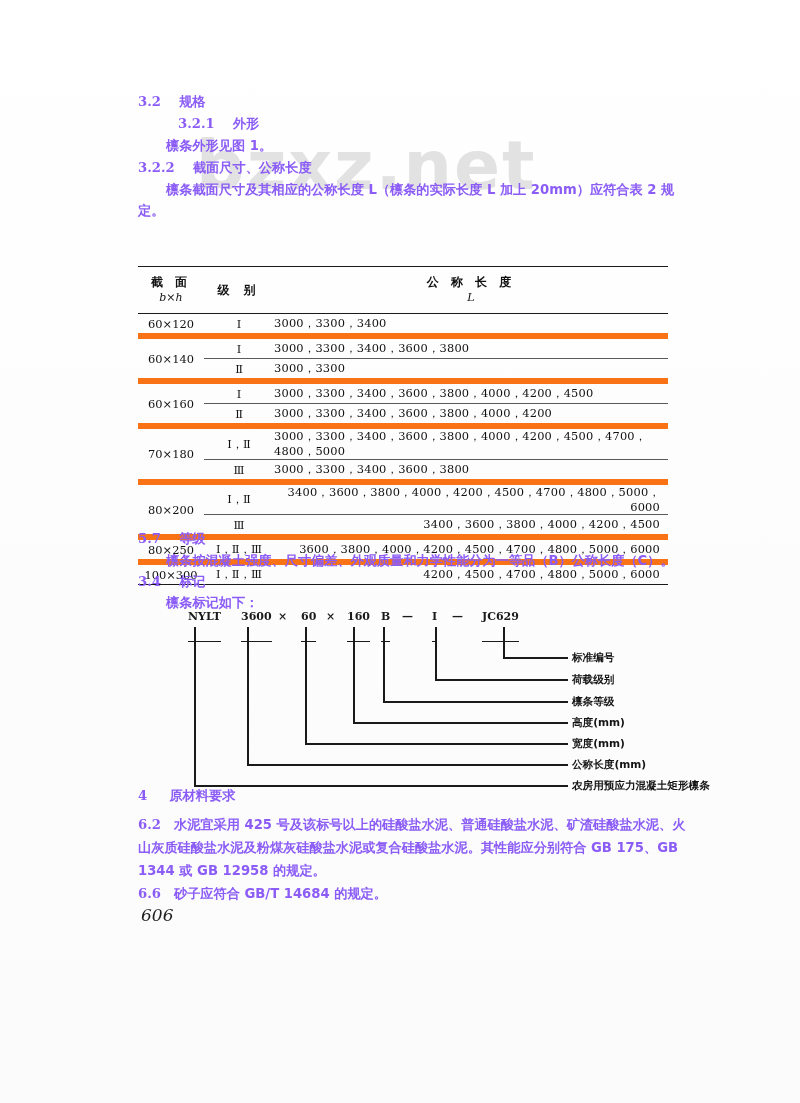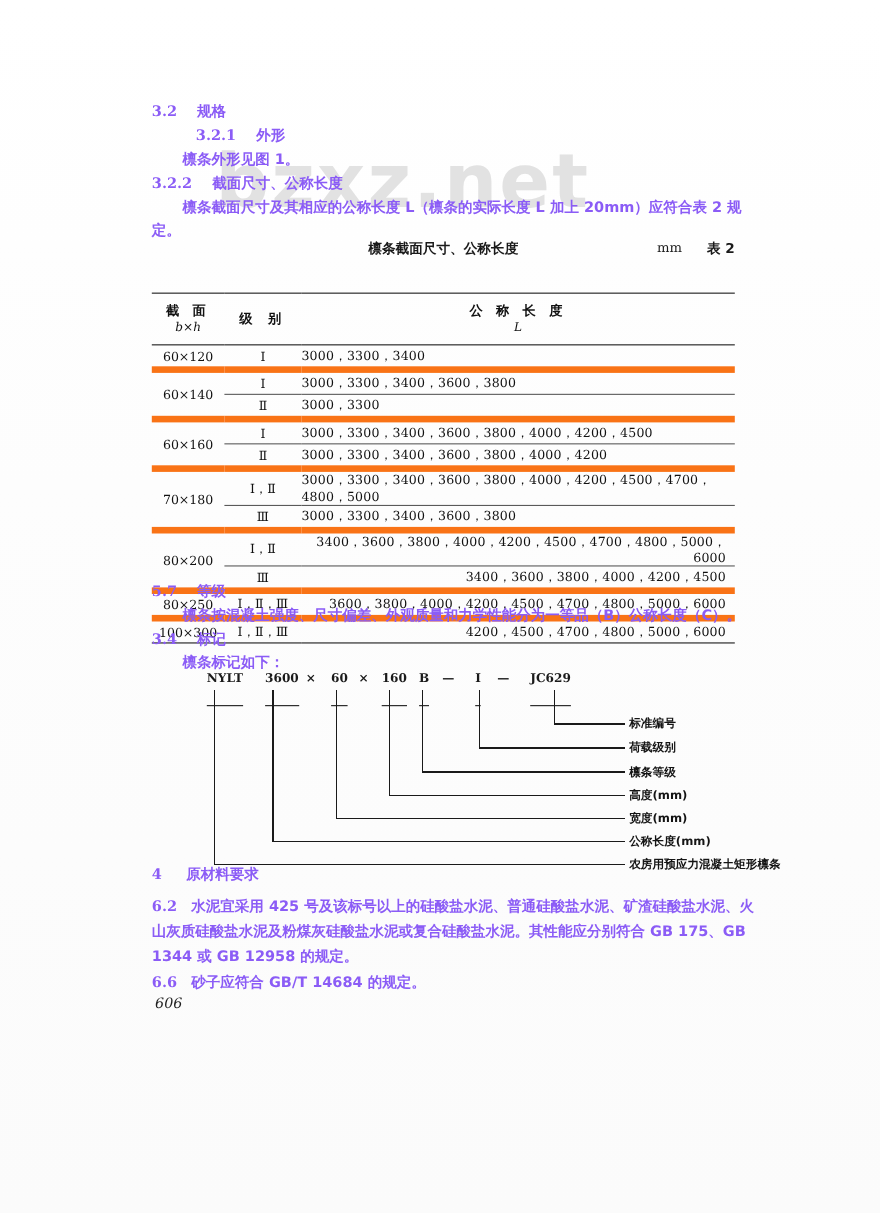--- a/index.html
+++ b/index.html
@@ -191,21 +191,21 @@
   }
   .dg svg { position: absolute; left: 0; top: 0; }
 
   
   .pageno {
     position: absolute;
     left: 141px;
     top: 905px;
     font-family: "DejaVu Serif", "Liberation Serif", serif;
     font-style: italic;
-    font-size: 13px;
+    font-size: 17px;
     color: #1f1f1f;
   }
 </style>
 </head>
 <body>
 
 <div class="page">
   <div class="paper-tone"></div>
 
   <div class="watermark">bzxz.net</div>
@@ -223,25 +223,20 @@
     </div>
     <div class="blk bodytxt" style="left:166px; top:135px;">檩条外形见图 1。</div>
 
     <div class="blk" style="left:138px; top:157px;">
       <span class="num">3.2.2</span>
       <span class="hdtxt" style="margin-left:14px;">截面尺寸、公称长度</span>
     </div>
     <div class="blk bodytxt" style="left:166px; top:179px;">檩条截面尺寸及其相应的公称长度 L（檩条的实际长度 L 加上 20mm）应符合表 2 规</div>
     <div class="blk bodytxt" style="left:138px; top:200px;">定。</div>
 
-    <div class="tbl-caption">
-      <span>檩条截面尺寸、公称长度</span>
-      <span class="unit">mm</span>
-      <span class="tno">表 2</span>
-    </div>
 
     <table class="spec">
       <thead>
         <tr>
           <th class="sect">
             <div class="hdr-two">
               <div class="l1">截 面</div>
               <div class="l2">b×h</div>
             </div>
           </th>

